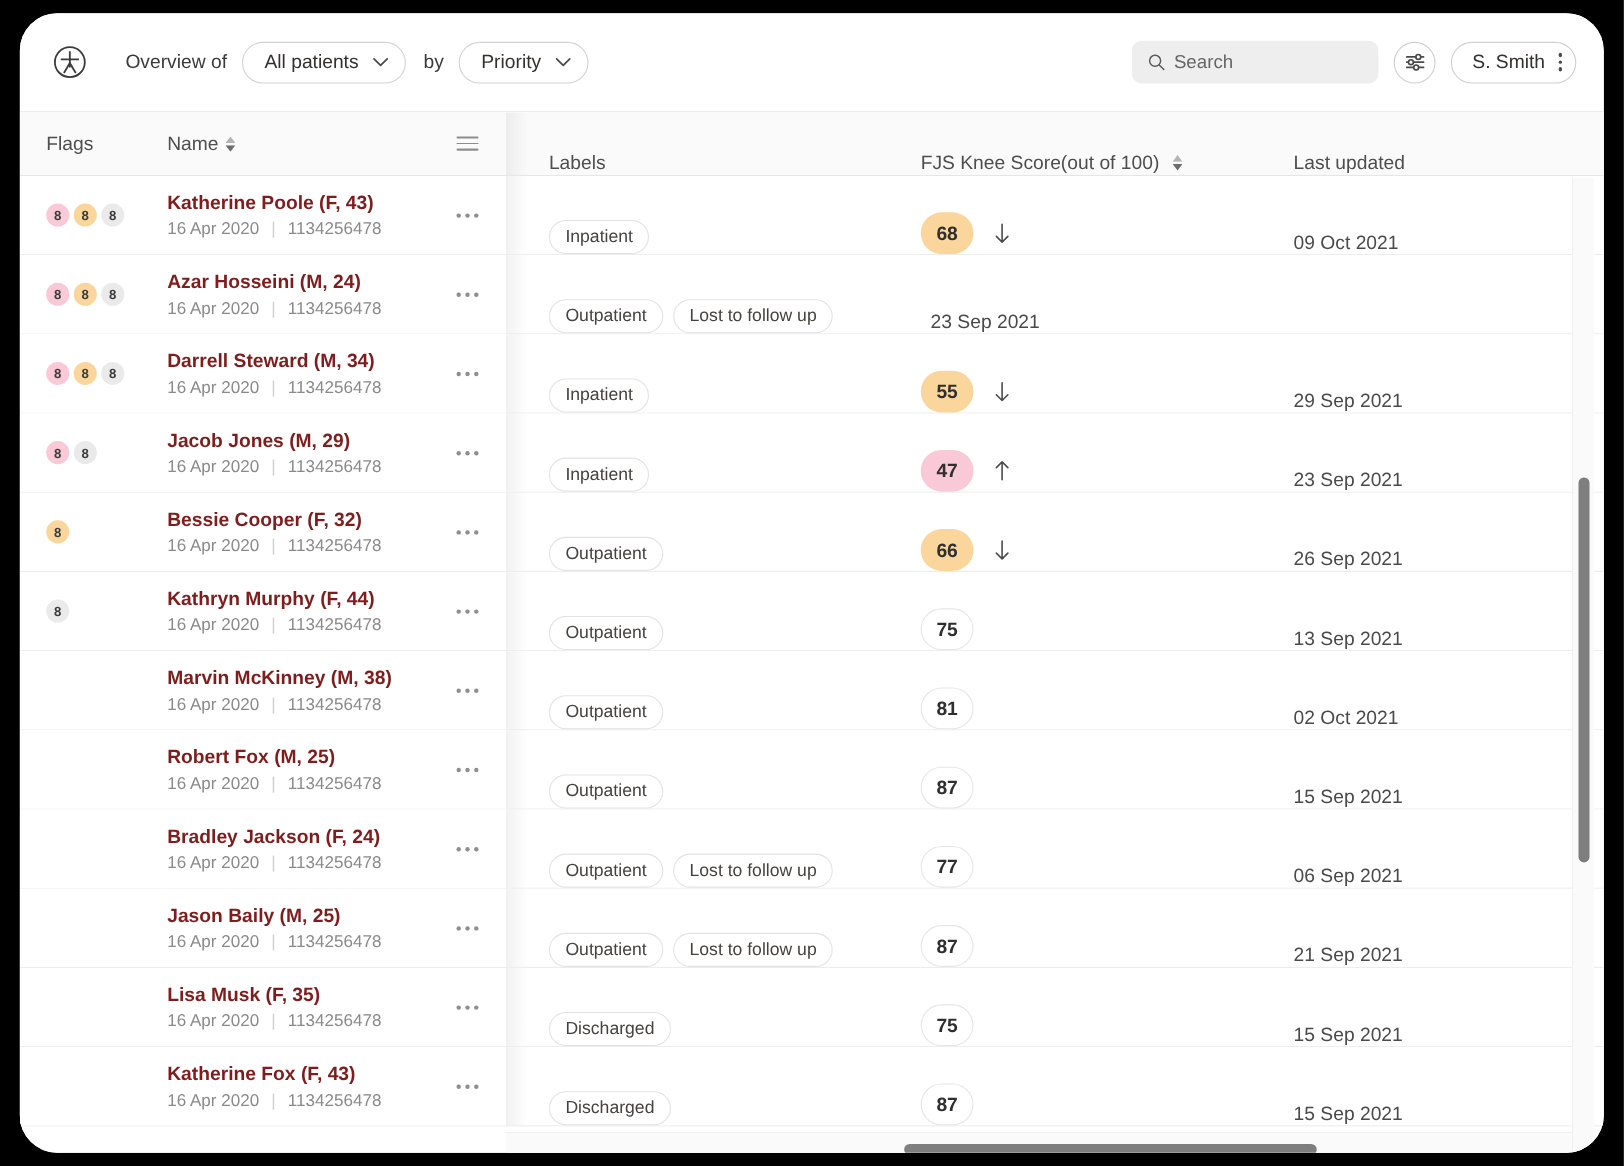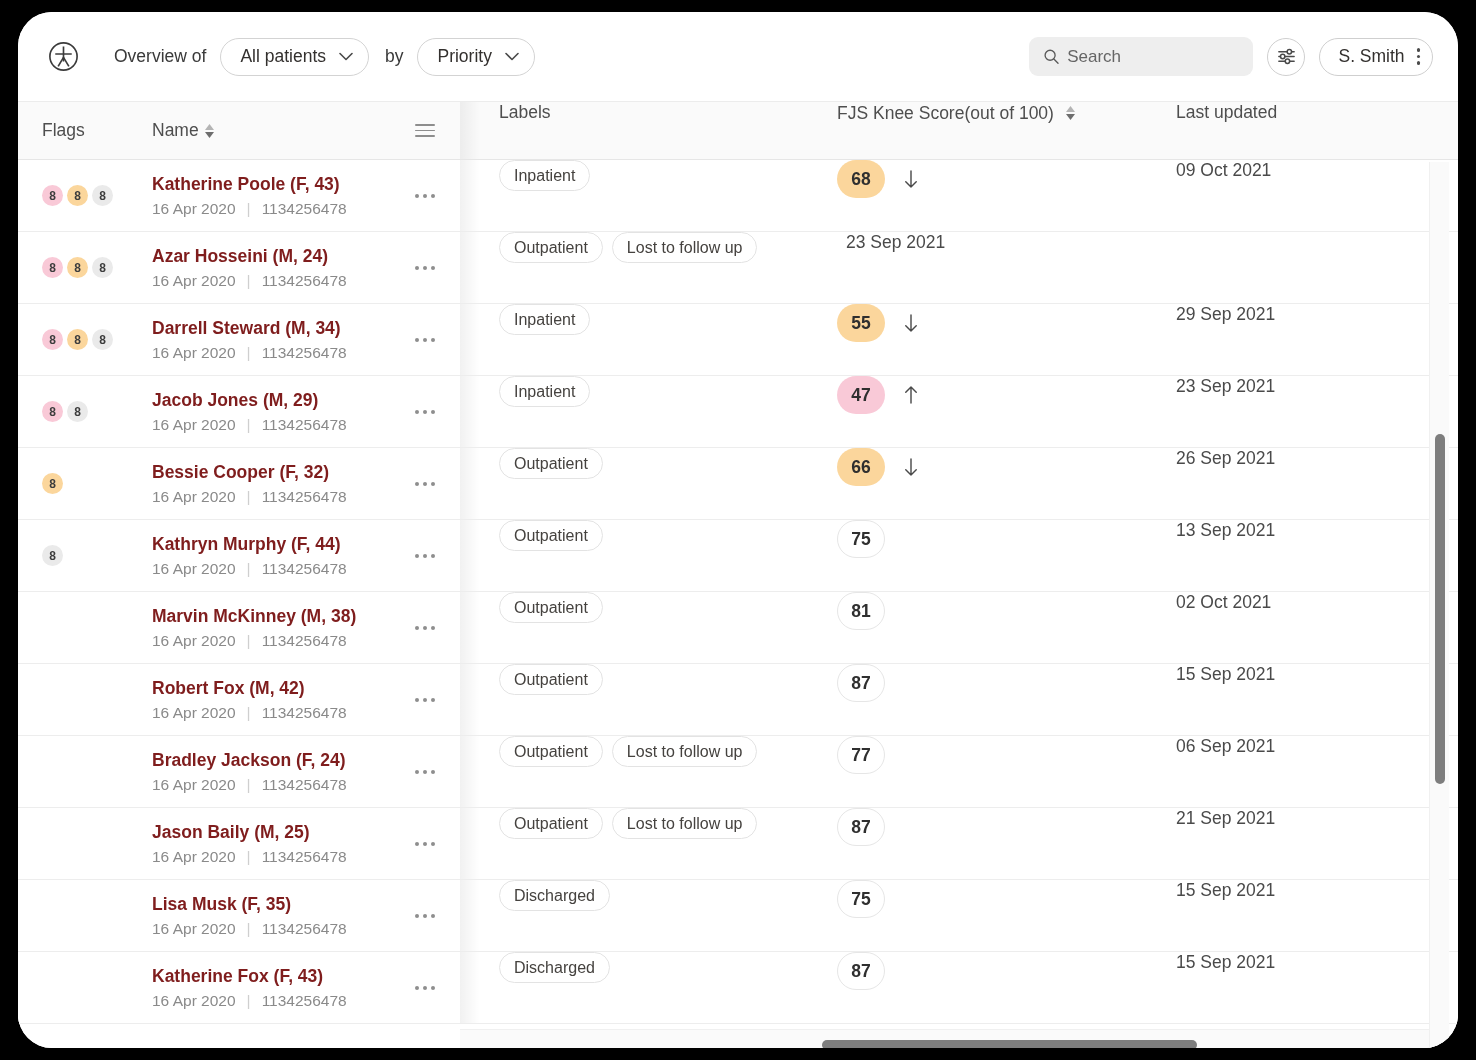--- a/index.html
+++ b/index.html
@@ -151,21 +151,21 @@
   .pane-divider {
     width: 20px;
     flex: 0 0 20px;
     background: linear-gradient(to right, rgba(0,0,0,0.055), rgba(0,0,0,0));
     position: relative;
     z-index: 2;
   }
   .pane-right {
     flex: 1 1 auto;
     display: flex;
-    align-items: flex-start;
+    align-items: flex-end;
     min-width: 0;
   }
 
   
   #header-row {
     background: #fafafa;
     min-height: 58px;
     border-bottom: 1px solid #e6e6e6;
     font-size: 0;
   }
@@ -729,21 +729,21 @@
       </div>
     </div>
         </div>
         <div class="row data-row">
     <div class="pane-left">
       <div class="col-flags">
         <span class="flags"></span>
       </div>
       <div class="col-name">
         <span class="name-cell">
-          <span class="pt-name">Robert Fox (M, 42)</span>
+          <span class="pt-name">Robert Fox (M, 25)</span>
           <span class="pt-sub">
             <span>16 Apr 2020</span>
             <span class="sep">|</span>
             <span>1134256478</span>
           </span>
         </span>
       </div>
       <div class="col-menu">
         <span class="row-dots">
                 <i></i>

